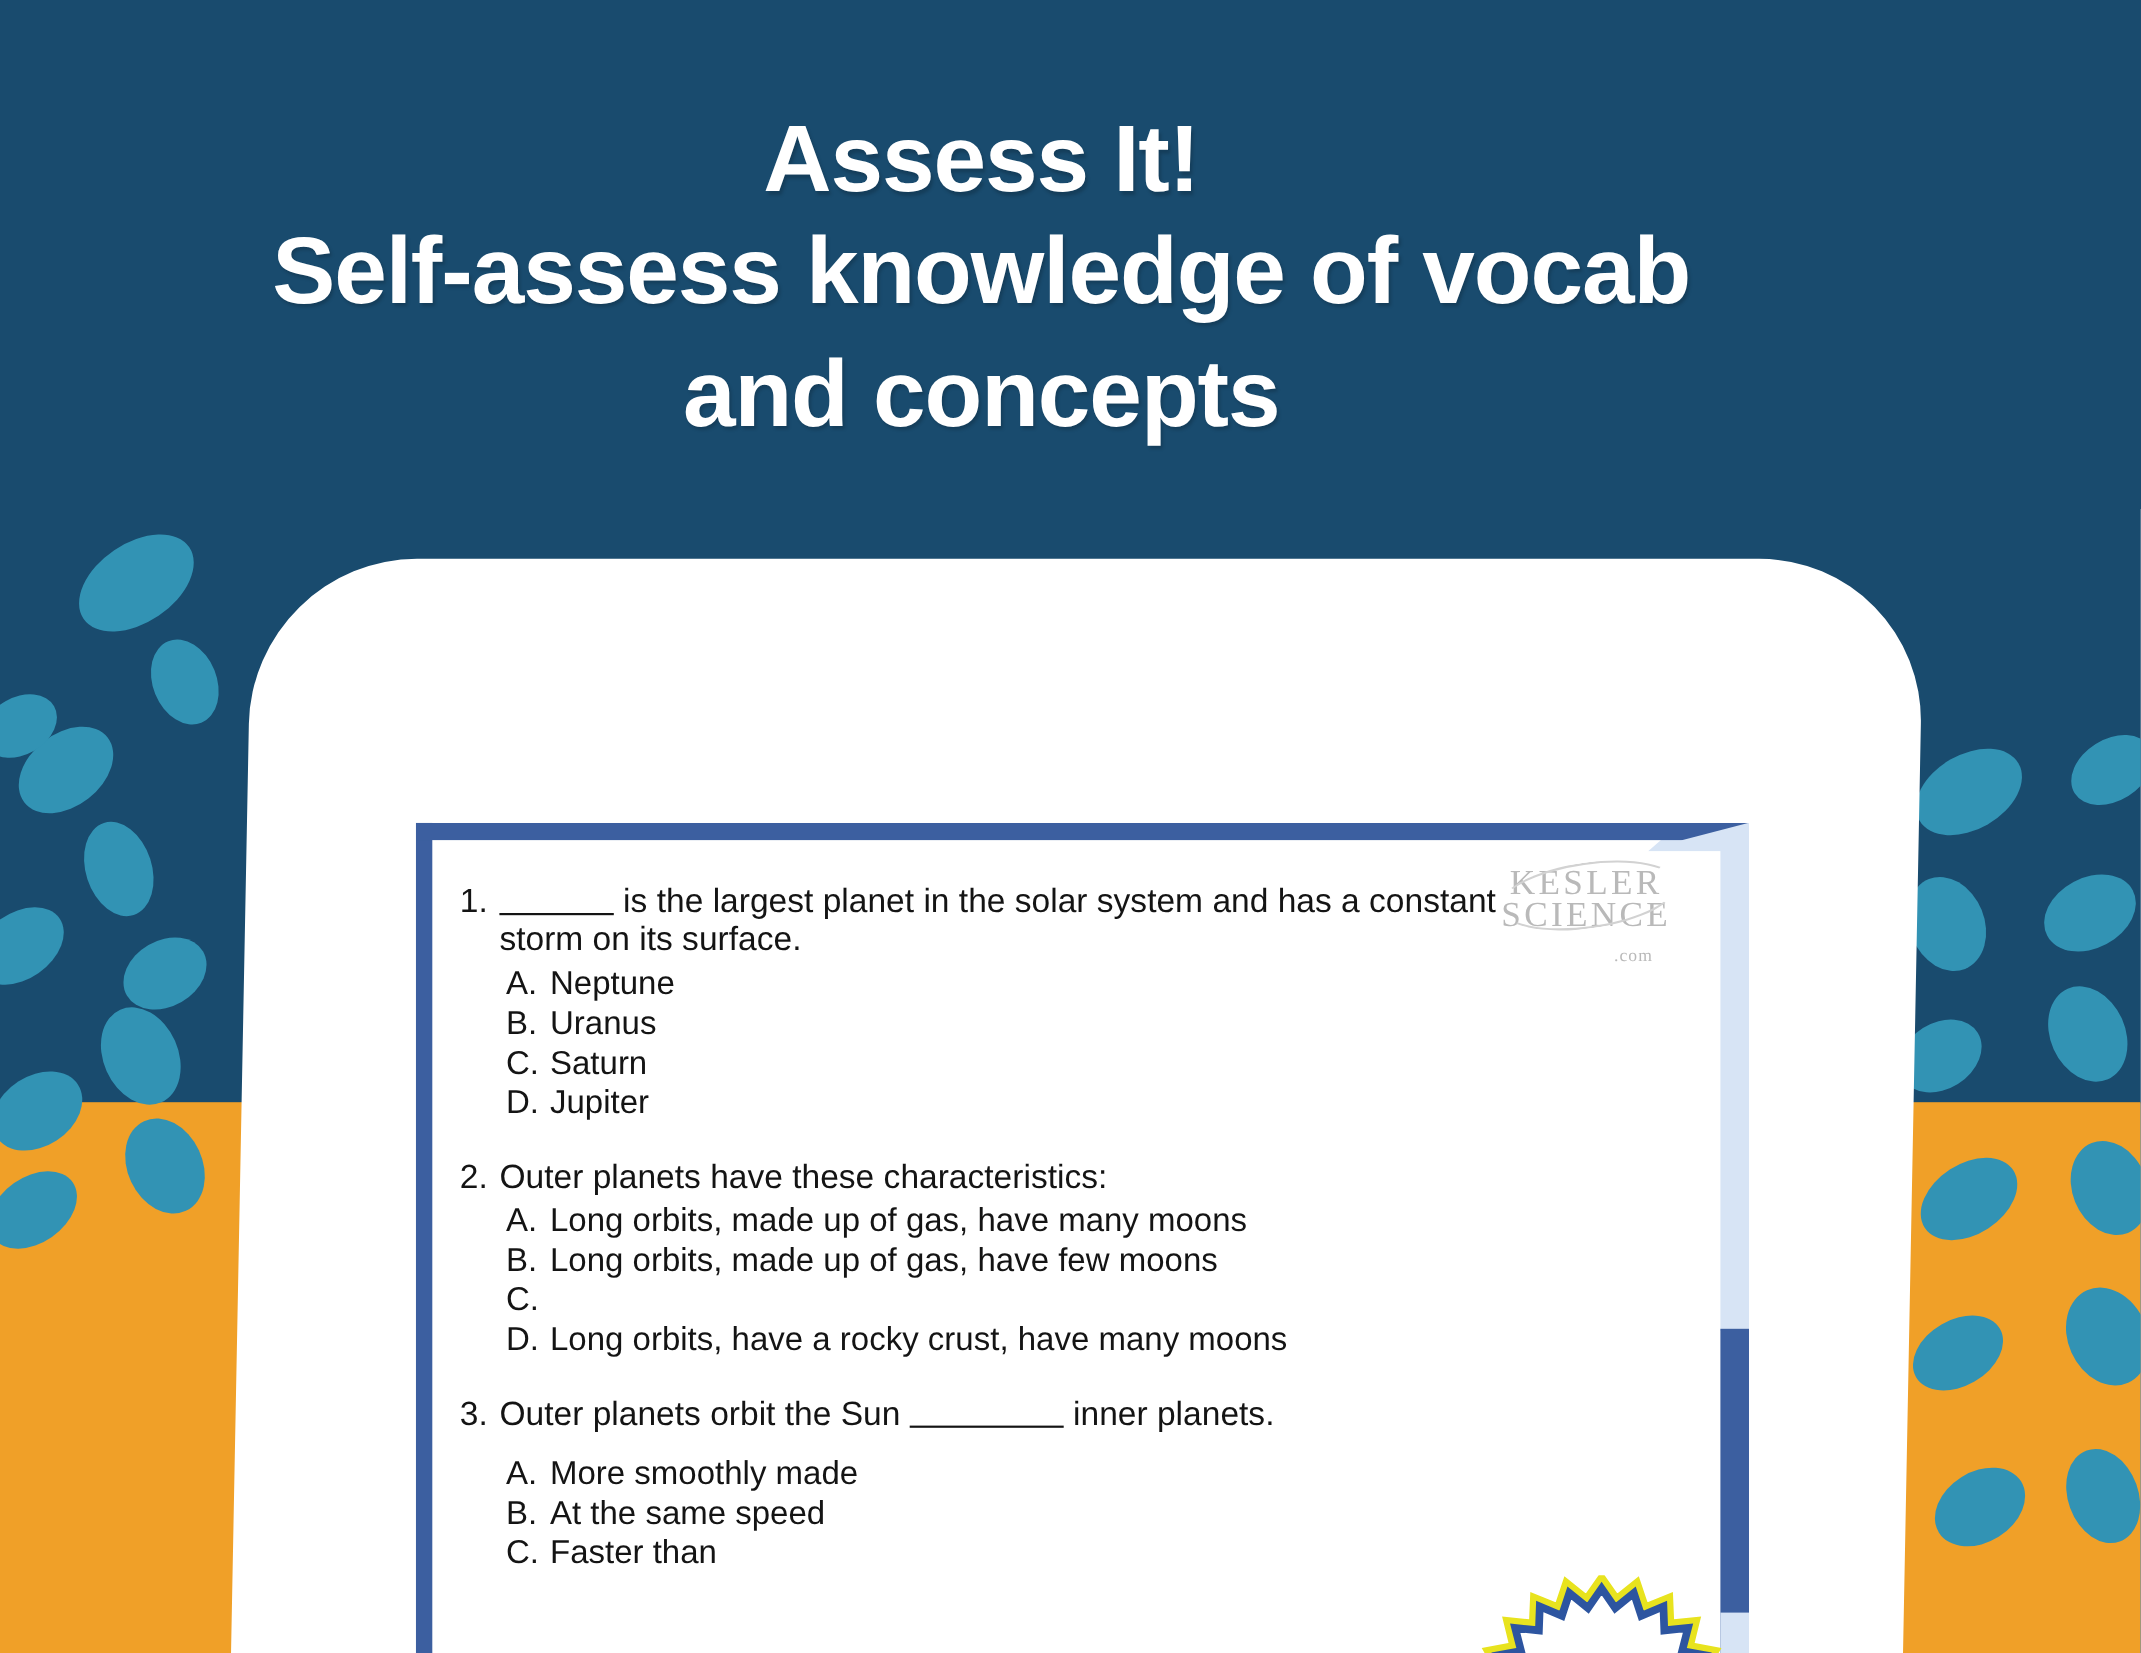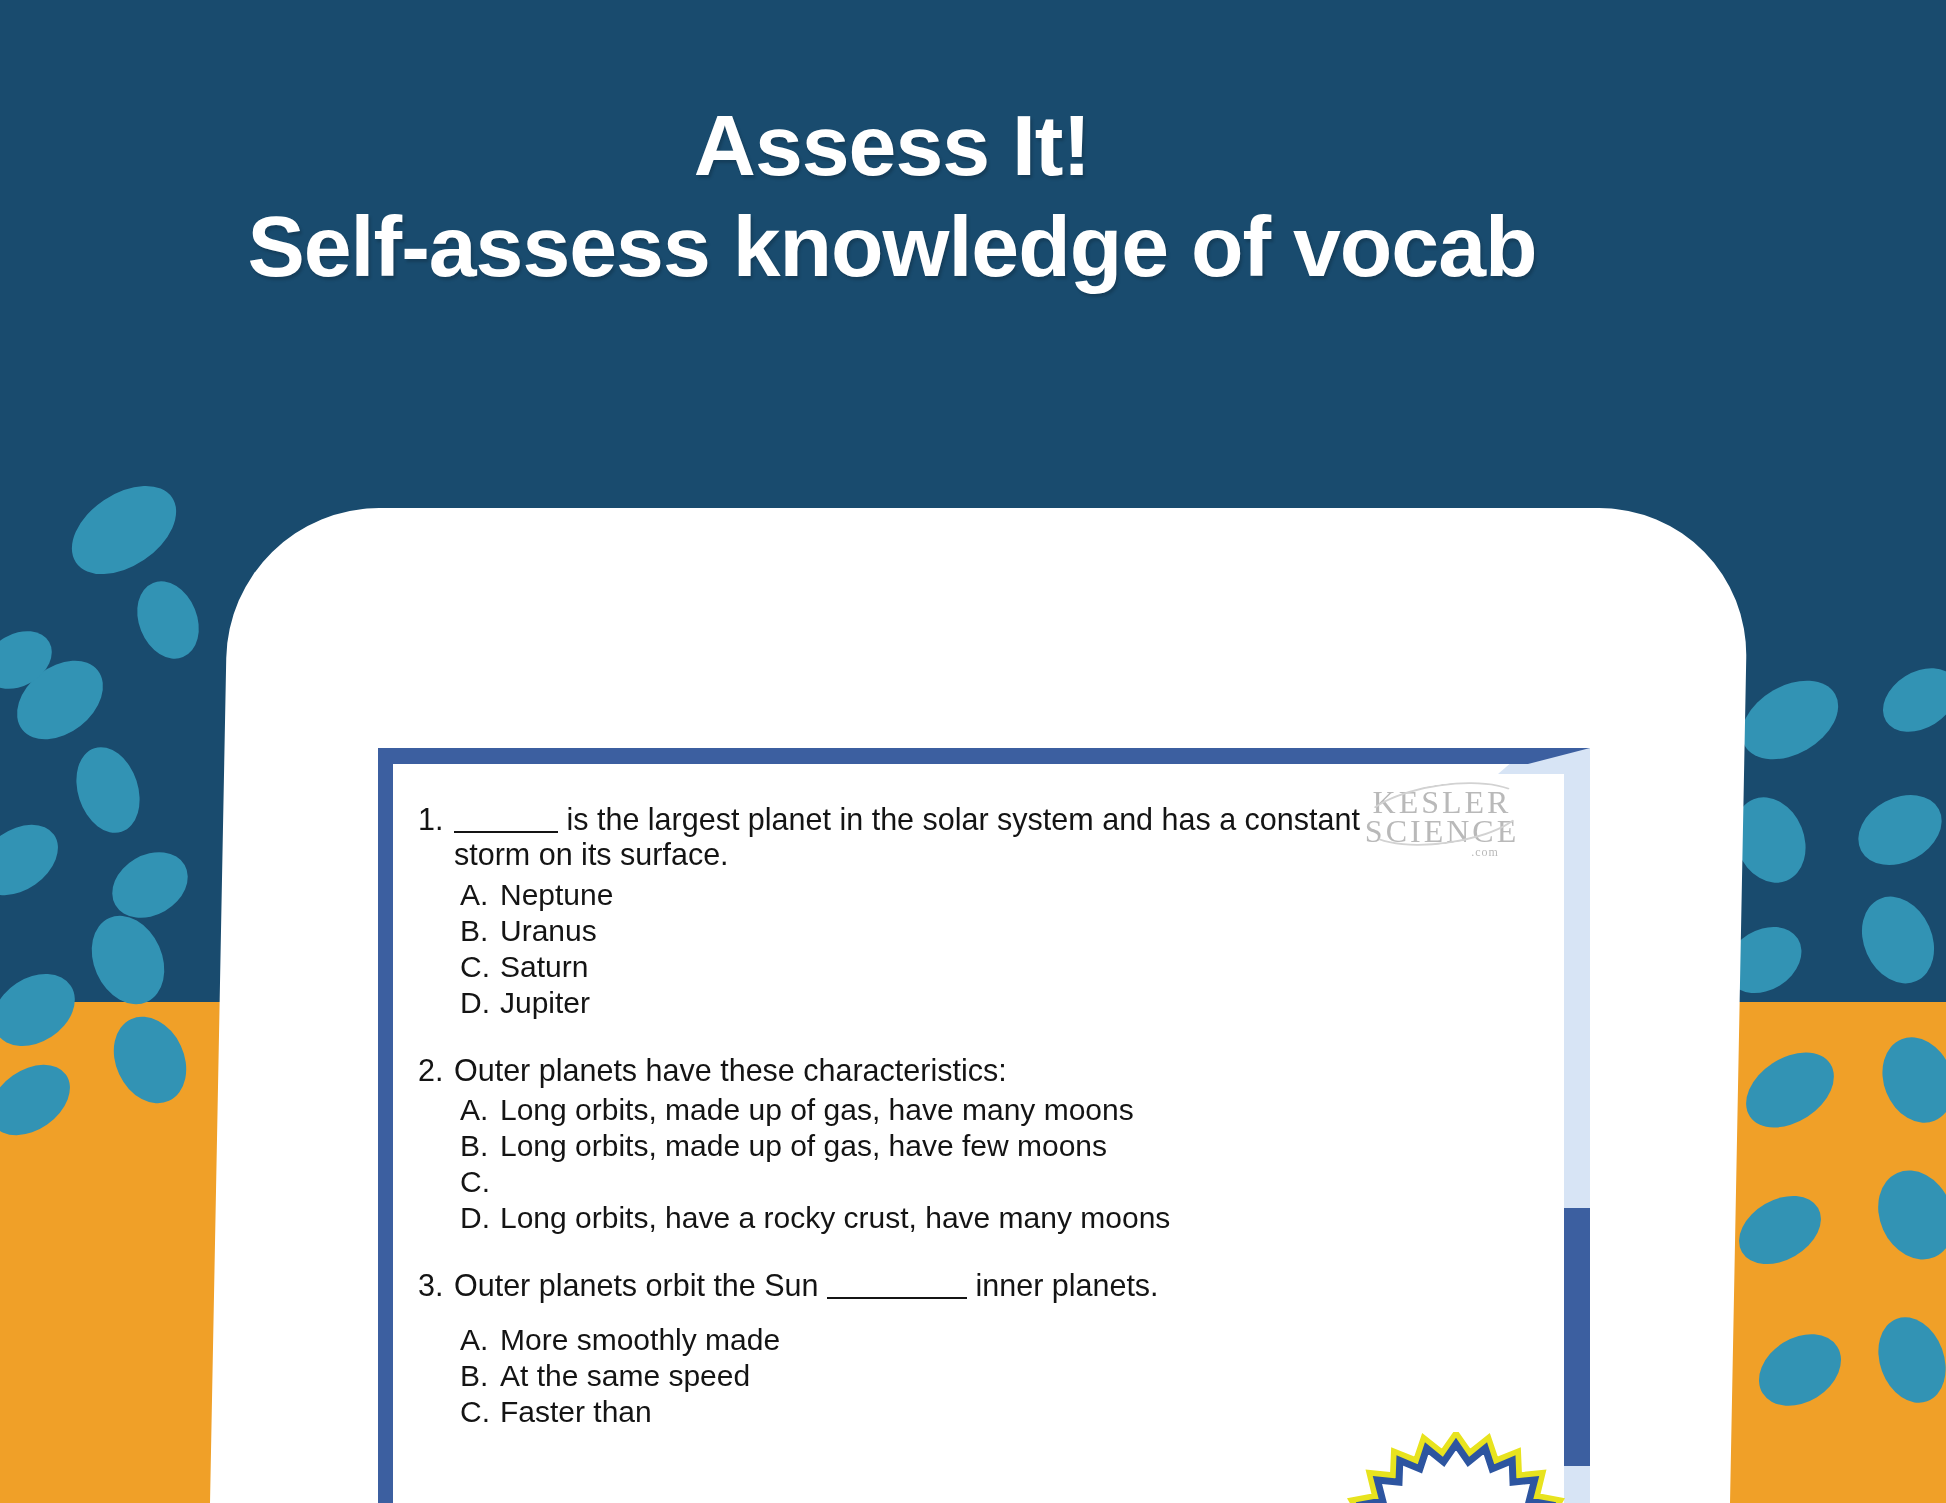--- a/index.html
+++ b/index.html
@@ -79,21 +79,21 @@
   .logo{
     position:absolute;right:24px;top:12px;
     width:172px;text-align:center;
     font-family:"Liberation Serif", serif;
     color:#b9b9b9;
     line-height:0.92;
     user-select:none;
   }
   .logo-l1{font-size:32px;font-weight:normal;letter-spacing:3px;}
   .logo-l2{font-size:32px;font-weight:normal;letter-spacing:3px;}
-  .logo-dot{font-size:12px;letter-spacing:1px;margin-top:0;margin-left:86px;}
+  .logo-dot{font-size:16px;letter-spacing:1px;margin-top:16px;margin-left:86px;}
   .logo-swoosh{
     position:absolute;left:6px;top:-4px;width:160px;height:56px;
     border:2px solid #d2d2d2;border-radius:50%;
     transform:rotate(-8deg);
     border-color:#d2d2d2 transparent #d2d2d2 transparent;
     pointer-events:none;
   }
 
   .qlist{margin:26px 0 0 14px;}
   .q{margin-bottom:10px;}
@@ -275,15 +275,16 @@
   </div>
 
   <svg class="starburst" viewBox="0 0 232 232" xmlns="http://www.w3.org/2000/svg">
     <polygon id="sb-outer" fill="none" stroke="#e8e31e" stroke-width="9" points="116.0,4.0 129.4,23.0 147.6,8.5 155.0,30.5 176.6,21.8 177.6,45.0 200.6,42.7 195.1,65.2 217.9,69.5 206.2,89.5 226.9,100.1 210.0,116.0 226.9,131.9 206.2,142.5 217.9,162.5 195.1,166.8 200.6,189.3 177.6,187.0 176.6,210.2 155.0,201.5 147.6,223.5 129.4,209.0 116.0,228.0 102.6,209.0 84.4,223.5 77.0,201.5 55.4,210.2 54.4,187.0 31.4,189.3 36.9,166.8 14.1,162.5 25.8,142.5 5.1,131.9 22.0,116.0 5.1,100.1 25.8,89.5 14.1,69.5 36.9,65.2 31.4,42.7 54.4,45.0 55.4,21.8 77.0,30.5 84.4,8.5 102.6,23.0"></polygon>
     <polygon id="sb-inner" fill="none" stroke="#2d55a0" stroke-width="7" points="116.0,12.0 128.4,29.9 145.3,16.2 152.1,36.9 172.2,28.5 173.0,50.2 194.6,47.9 189.2,69.0 210.6,72.8 199.5,91.5 218.9,101.2 203.0,116.0 218.9,130.8 199.5,140.5 210.6,159.2 189.2,163.0 194.6,184.1 173.0,181.8 172.2,203.5 152.1,195.1 145.3,215.8 128.4,202.1 116.0,220.0 103.6,202.1 86.7,215.8 79.9,195.1 59.8,203.5 59.0,181.8 37.4,184.1 42.8,163.0 21.4,159.2 32.5,140.5 13.1,130.8 29.0,116.0 13.1,101.2 32.5,91.5 21.4,72.8 42.8,69.0 37.4,47.9 59.0,50.2 59.8,28.5 79.9,36.9 86.7,16.2 103.6,29.9"></polygon>
   </svg>
 
   <div class="headline">
     <div class="h-l1">Assess It!</div>
     <div class="h-l2">Self-assess knowledge of vocab</div>
+    <div class="h-l2">and concepts</div>
   </div>
 
 </div>
 
 </body></html>

